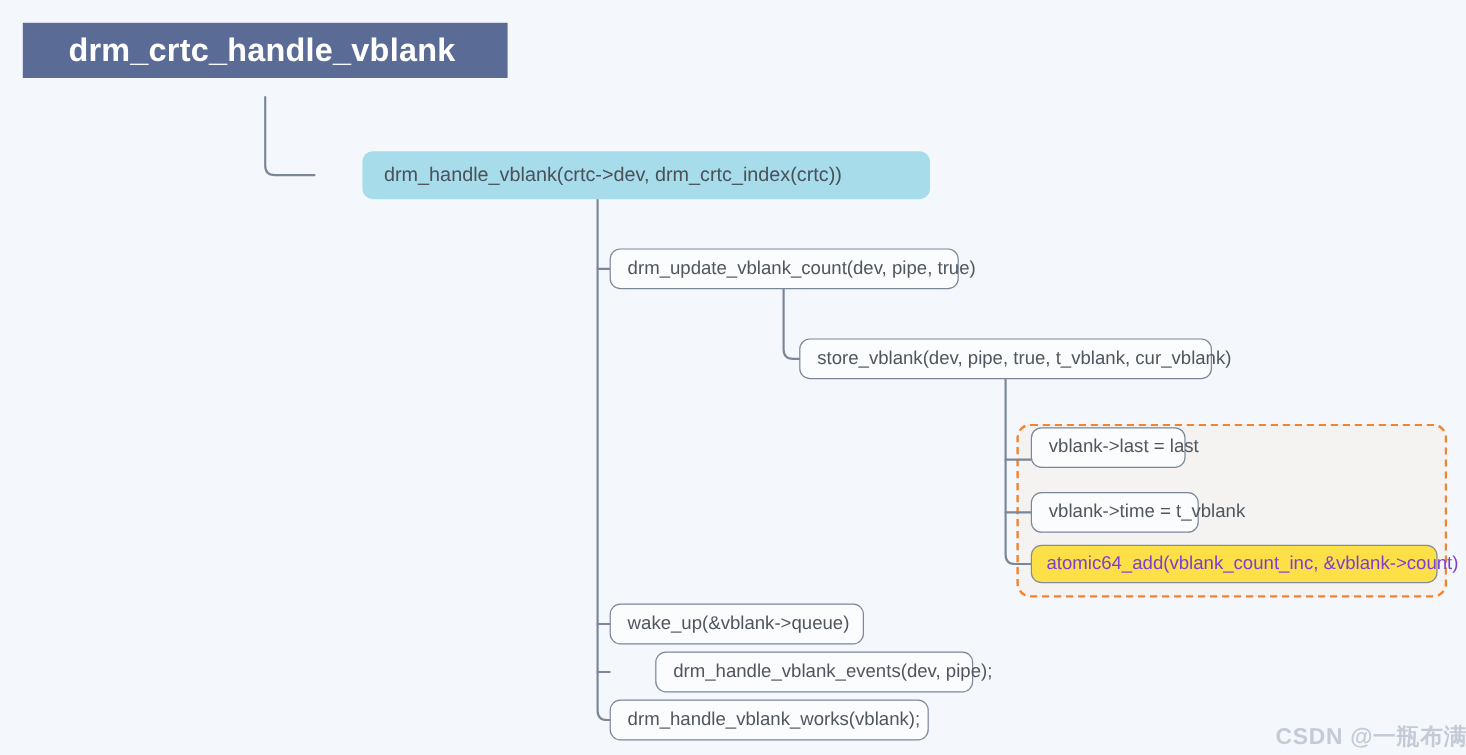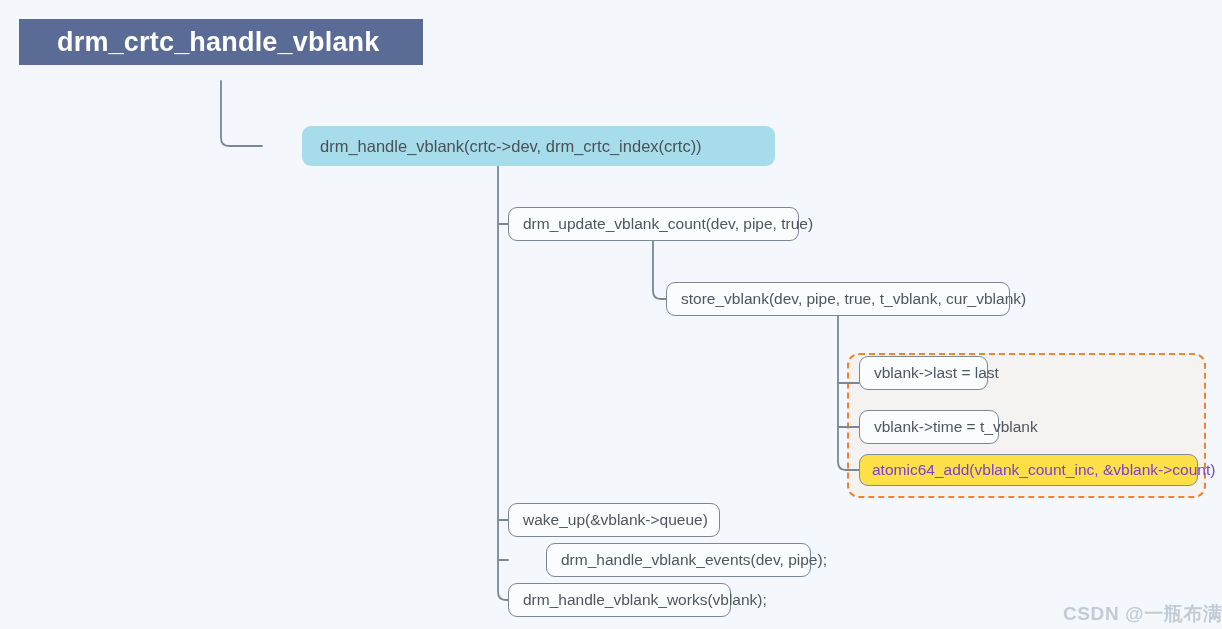--- a/index.html
+++ b/index.html
@@ -127,17 +127,17 @@
   <div class="node plain" style="left: 859px; top: 356px; width: 129px; height: 34px;">vblank-&gt;last = last</div>
 
   <div class="node plain" style="left: 859px; top: 410px; width: 140px; height: 34px;">vblank-&gt;time = t_vblank</div>
 
   <div class="node emph" style="left: 859px; top: 454px; width: 339px; height: 32px;">atomic64_add(vblank_count_inc, &amp;vblank-&gt;count)</div>
 
   <div class="node plain" style="left: 508px; top: 503px; width: 212px; height: 34px;">wake_up(&amp;vblank-&gt;queue)</div>
 
   <div class="node plain" style="left: 508px; top: 543px; width: 265px; height: 34px; margin-left: 38px;">drm_handle_vblank_events(dev, pipe);</div>
 
-  <div class="node plain" style="left: 508px; top: 583px; width: 223px; height: 34px;">drm_handle_vblank_works(vblank);</div>
+  <div class="node plain" style="left: 508px; top: 583px; width: 266px; height: 34px;">drm_handle_vblank_works(vblank);</div>
 
   <div class="watermark" style="left: 1063px; top: 601px;">CSDN @一瓶布满</div>
 
 </div>
 
 </body></html>

